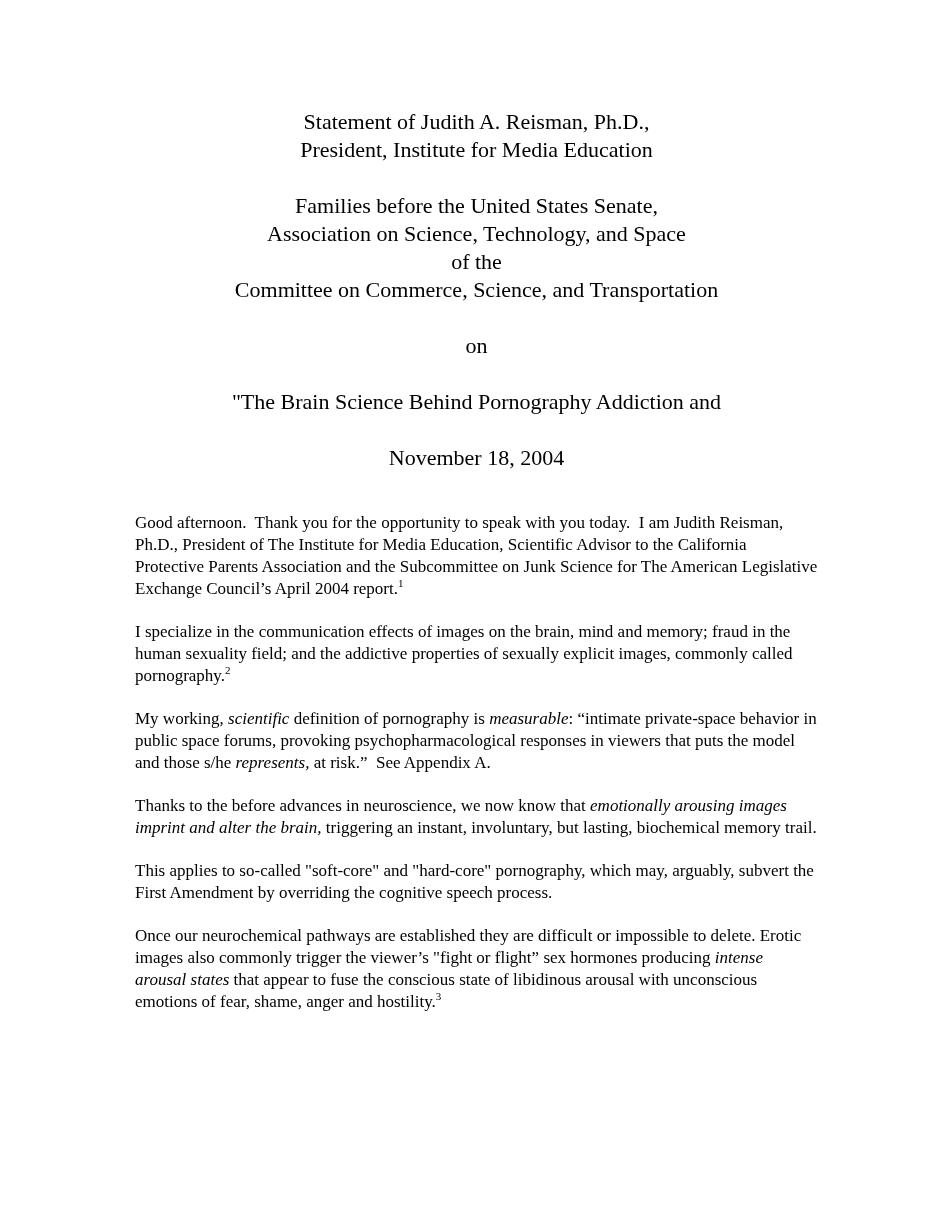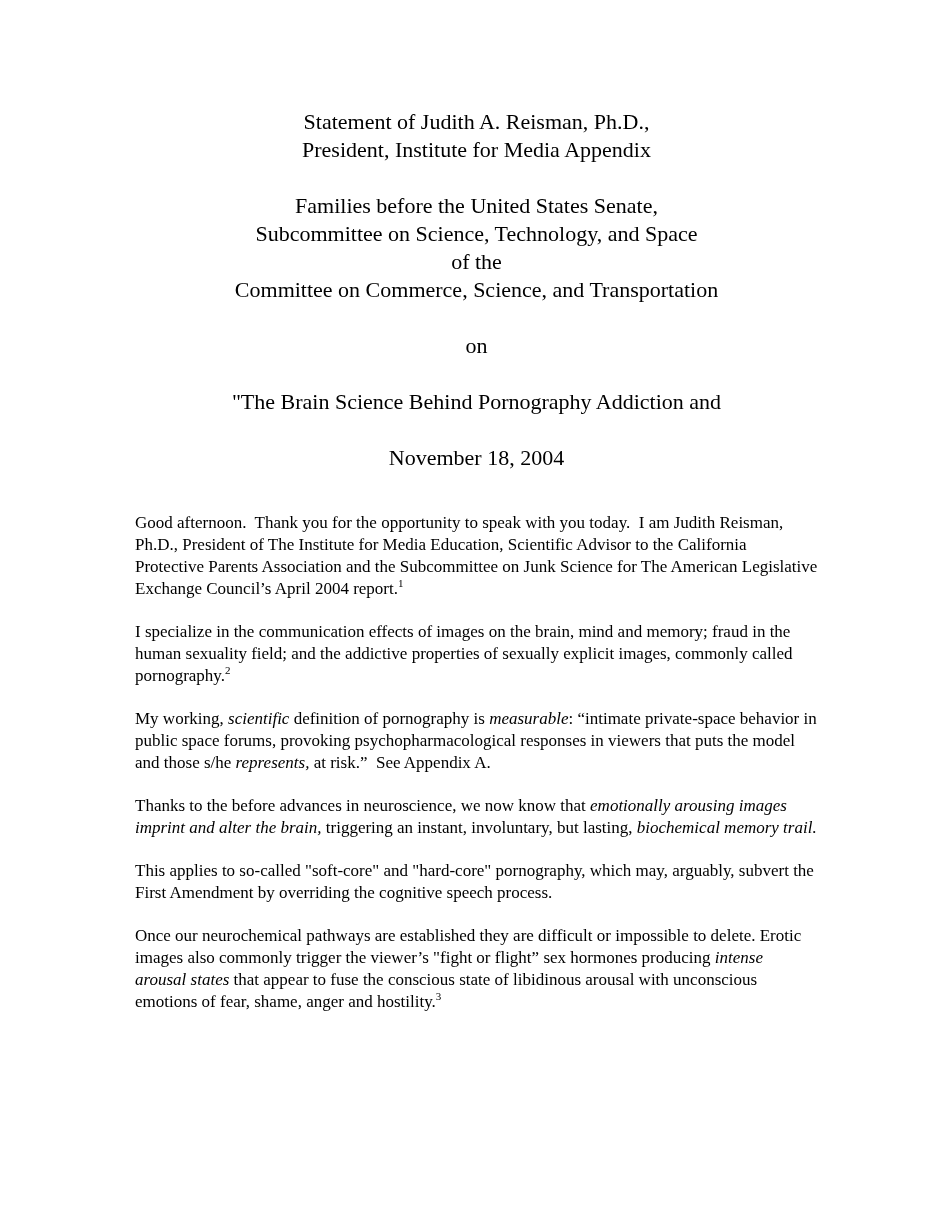--- a/index.html
+++ b/index.html
@@ -49,44 +49,44 @@
 </style>
 </head>
 <body>
 
 <div class="page">
 
   <div class="heading">
 
     <div class="h-group">
       <div class="h-line">Statement of Judith A. Reisman, Ph.D.,</div>
-      <div class="h-line">President, Institute for Media Appendix</div>
+      <div class="h-line">President, Institute for Media Education</div>
     </div>
 
     <div class="h-group">
       <div class="h-line">Families before the United States Senate,</div>
-      <div class="h-line">Subcommittee on Science, Technology, and Space</div>
+      <div class="h-line">Association on Science, Technology, and Space</div>
       <div class="h-line">of the</div>
       <div class="h-line">Committee on Commerce, Science, and Transportation</div>
     </div>
 
     <div class="h-group">
       <div class="h-line">on</div>
     </div>
 
     <div class="h-group">
       <div class="h-line">"The Brain Science Behind Pornography Addiction and</div>
     </div>
 
     <div class="h-group h-date">November 18, 2004</div>
 
   </div>
 
   <div class="body-text">
     <p class="body-par"><span>Good afternoon.  Thank you for the opportunity to speak with you today.  I am Judith Reisman, Ph.D., President of The Institute for Media Education, Scientific Advisor to the California Protective Parents Association and the Subcommittee on Junk Science for The American Legislative Exchange Council’s April 2004 report.</span><sup>1</sup></p>
     <p class="body-par"><span>I specialize in the communication effects of images on the brain, mind and memory; fraud in the human sexuality field; and the addictive properties of sexually explicit images, commonly called pornography.</span><sup>2</sup></p>
     <p class="body-par"><span>My working, </span><span style="font-style: italic;">scientific</span><span> definition of pornography is </span><span style="font-style: italic;">measurable</span><span>: “intimate private-space behavior in public space forums, provoking psychopharmacological responses in viewers that puts the model and those s/he </span><span style="font-style: italic;">represents,</span><span> at risk.”  See Appendix A.</span></p>
-    <p class="body-par"><span>Thanks to the before advances in neuroscience, we now know that </span><span style="font-style: italic;">emotionally arousing images imprint and alter the brain,</span><span> triggering an instant, involuntary, but lasting, </span><span style="font-style: italic;">biochemical memory trail.</span></p>
+    <p class="body-par"><span>Thanks to the before advances in neuroscience, we now know that </span><span style="font-style: italic;">emotionally arousing images imprint and alter the brain,</span><span> triggering an instant, involuntary, but lasting, </span><span style="">biochemical memory trail.</span></p>
     <p class="body-par"><span>This applies to so-called "soft-core" and "hard-core" pornography, which may, arguably, subvert the First Amendment by overriding the cognitive speech process.</span></p>
     <p class="body-par"><span>Once our neurochemical pathways are established they are difficult or impossible to delete. Erotic images also commonly trigger the viewer’s "fight or flight” sex hormones producing </span><span style="font-style: italic;">intense arousal states</span><span> that appear to fuse the conscious state of libidinous arousal with unconscious emotions of fear, shame, anger and hostility.</span><sup>3</sup></p>
   </div>
 
 </div>
 
 </body></html>

